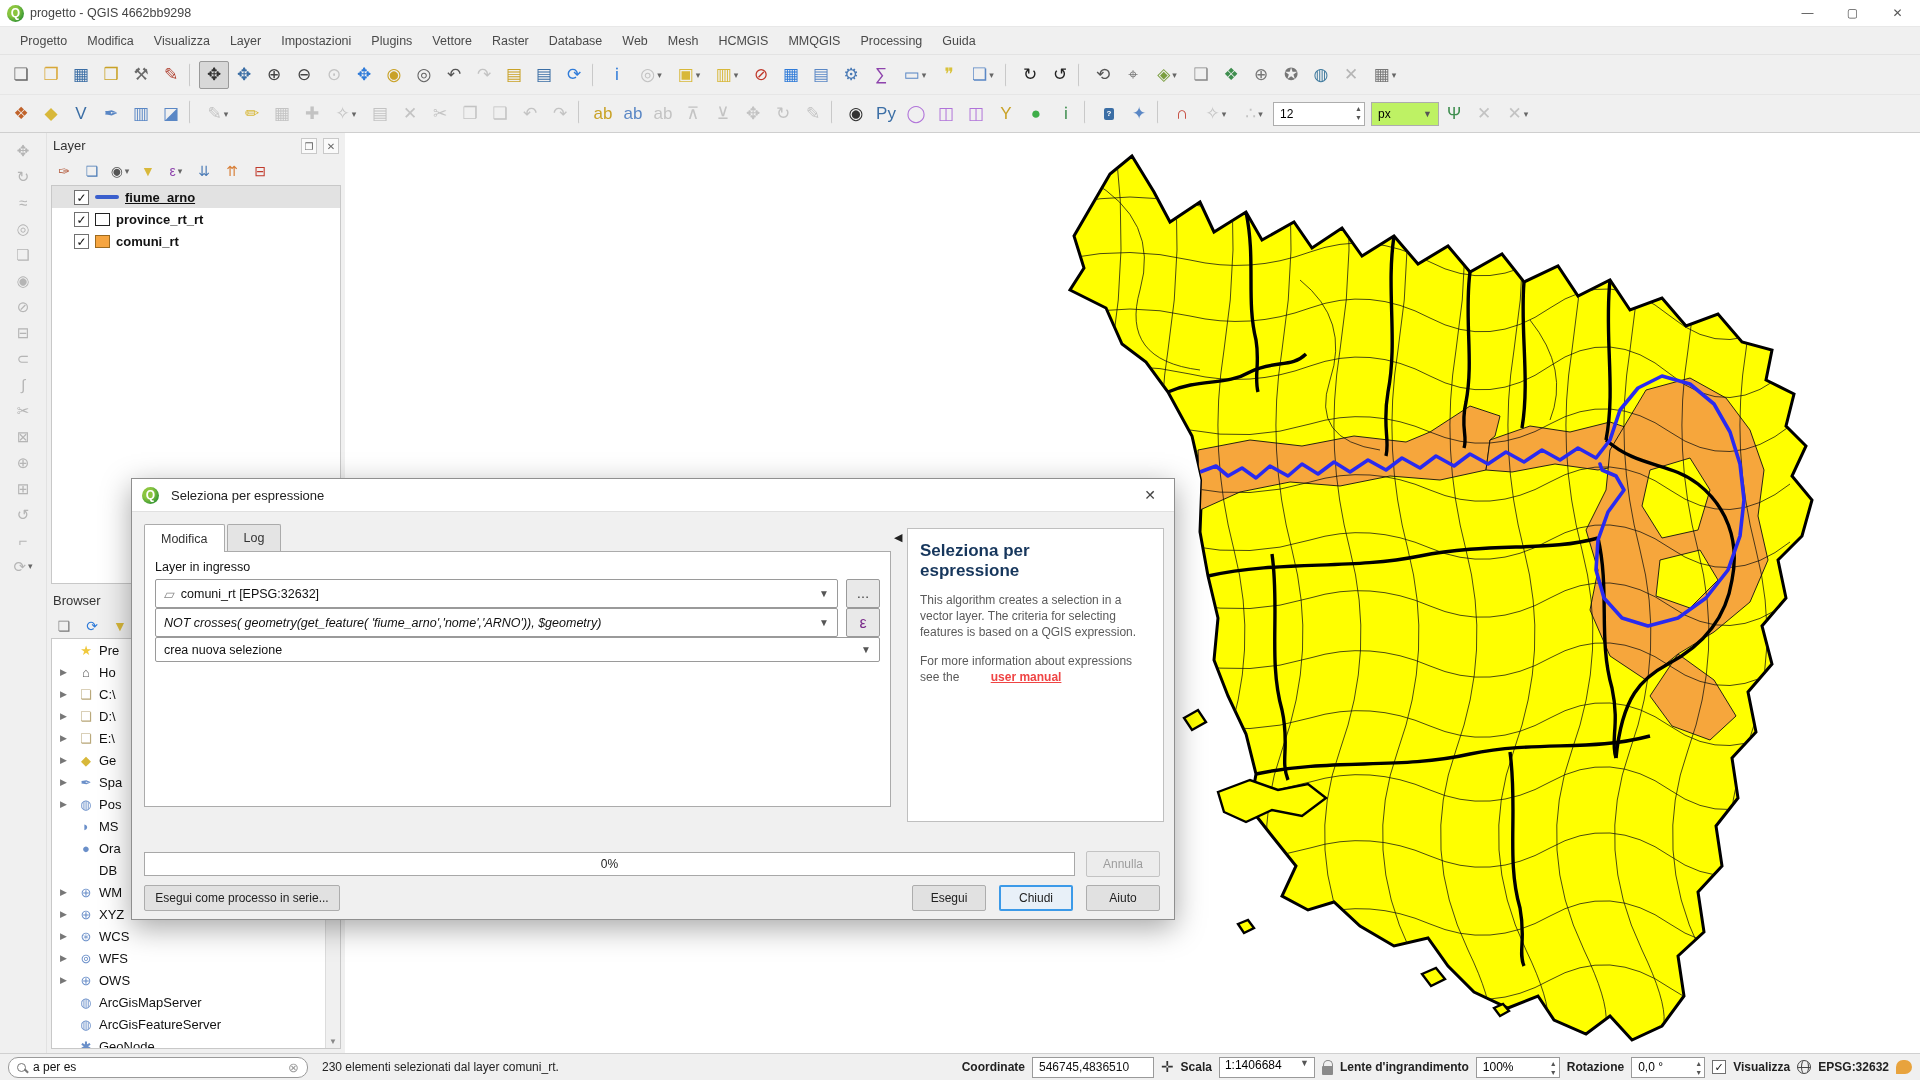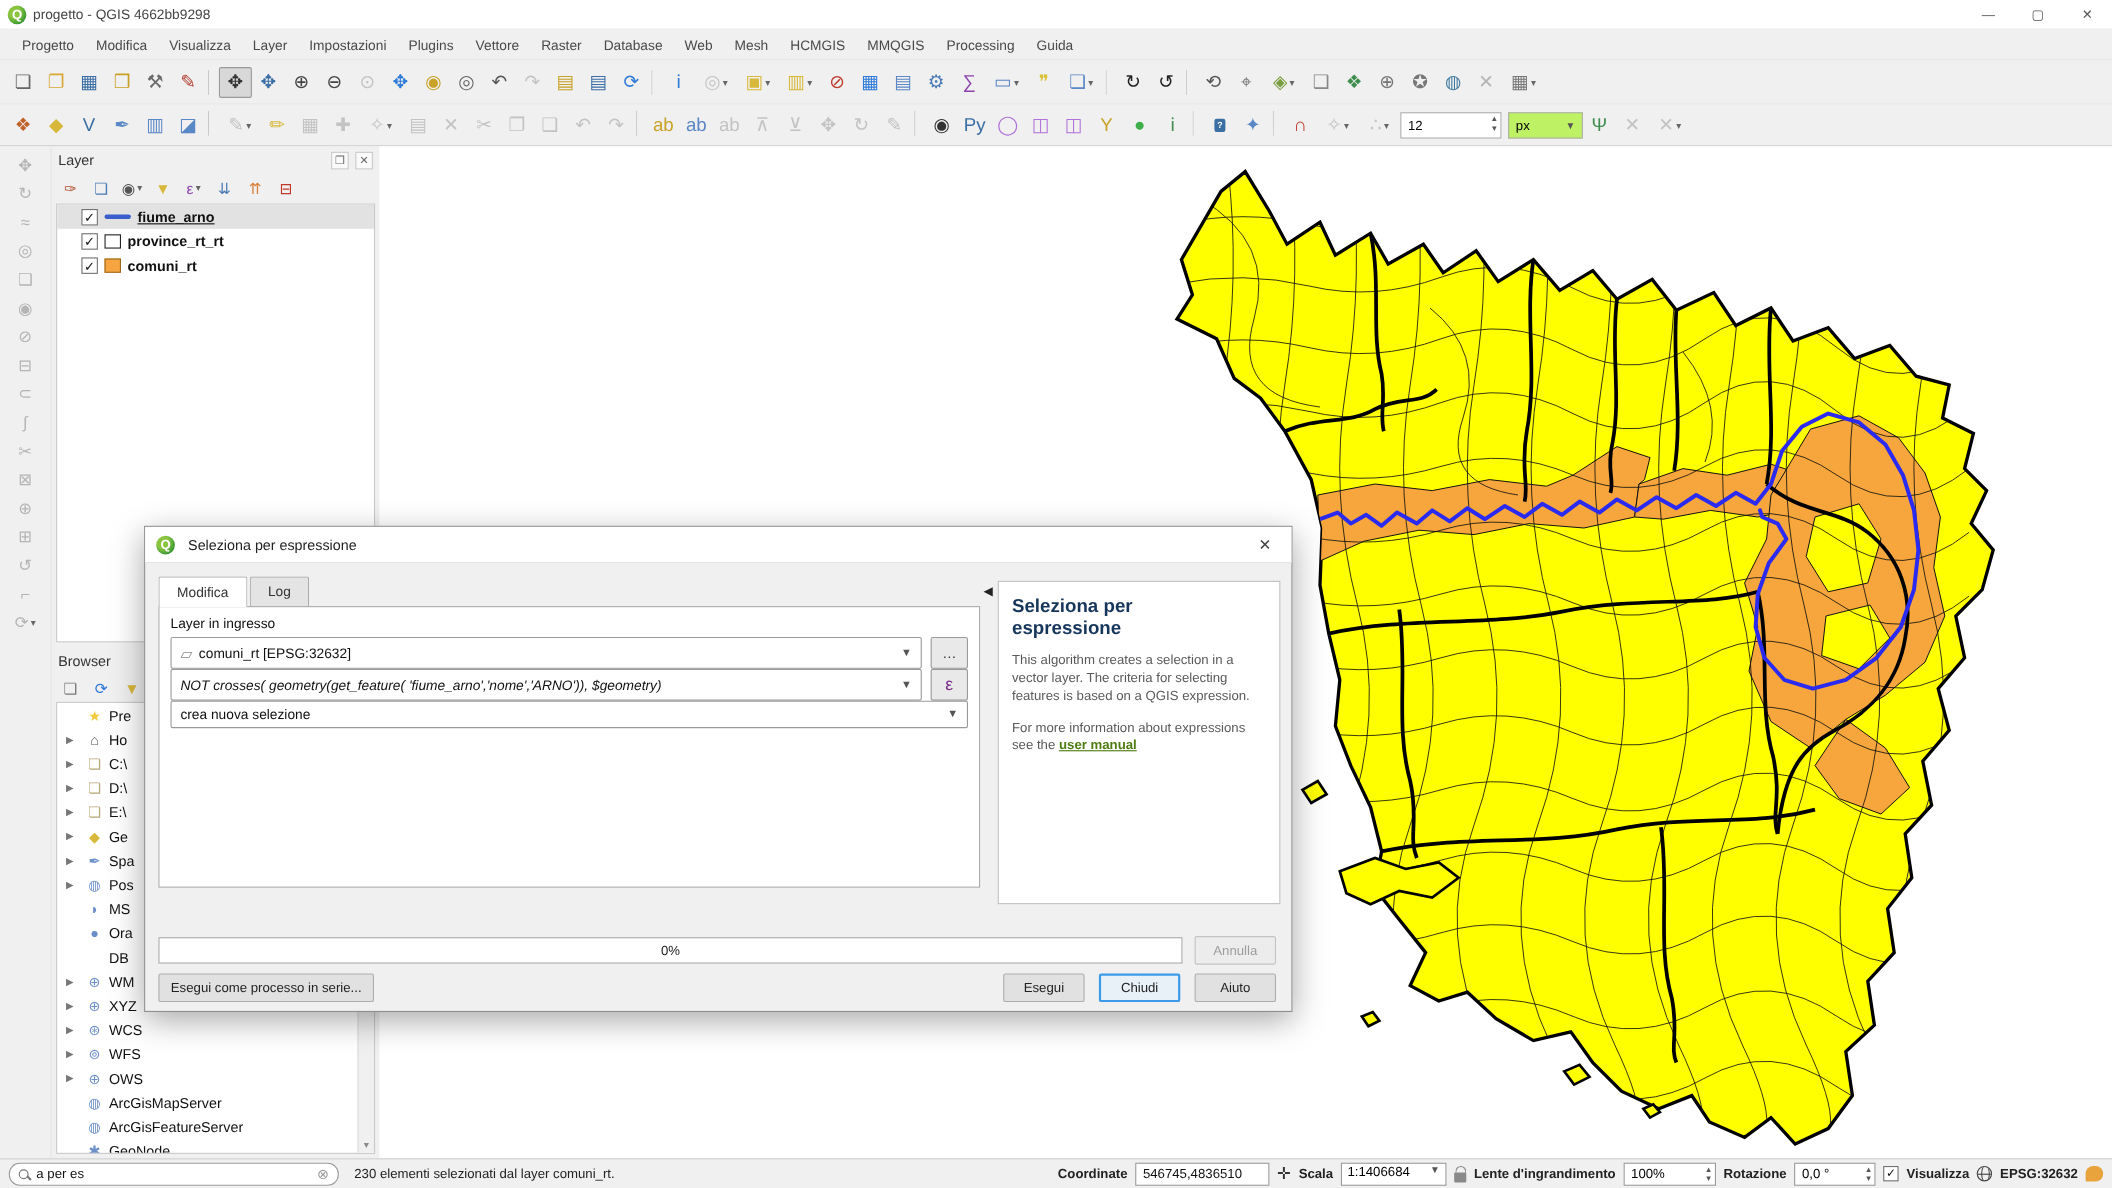--- a/index.html
+++ b/index.html
@@ -133,21 +133,21 @@
   .combo .expr-text { font-style:italic; }
   .side-btn { width:34px; height:29px; background:#e9e9e9; border:1px solid #9a9a9a;
     border-radius:2px; text-align:center; line-height:27px; font-size:13px; color:#333;}
   .side-btn.eps { color:#7b2d8b; font-size:16px; }
   .collapse-arrow { position:absolute; left:762px; top:52px; font-size:11px; color:#222;}
   .help-box { position:absolute; left:775px; top:49px; width:257px; height:294px;
     background:#fff; border:1px solid #bfbfbf; padding:12px 12px; overflow:hidden;}
   .help-title { font-size:17px; font-weight:bold; color:#16365c; line-height:1.15;
     margin-bottom:12px; width:170px;}
   .help-p { font-size:12px; color:#5a5a5a; line-height:1.35; margin-bottom:12px; }
-  .help-link { color:#4d7c0f; font-weight:bold; text-decoration:underline; }
+  .help-link { color:#ef4444; font-weight:bold; text-decoration:underline;margin-left:28px; }
   .progress { position:absolute; left:12px; top:373px; width:931px; height:24px;
     background:#fff; border:1px solid #a8a8a8; font-size:12px; color:#222;
     text-align:center; line-height:22px; }
   .dlg-btn { position:absolute; height:26px; background:#e1e1e1; border:1px solid #adadad;
     font-size:12px; color:#222; text-align:center; line-height:24px; border-radius:2px;}
   .dlg-btn.disabled { color:#9d9d9d; background:#ececec; border-color:#c3c3c3;}
   .dlg-btn.focus { border:2px solid #3c9ae8; line-height:22px; background:#e8f0f8;}
   #btn-annulla { left:954px; top:372px; width:74px; }
   #btn-batch   { left:12px;  top:406px; width:196px; }
   #btn-esegui  { left:780px; top:406px; width:74px; }

